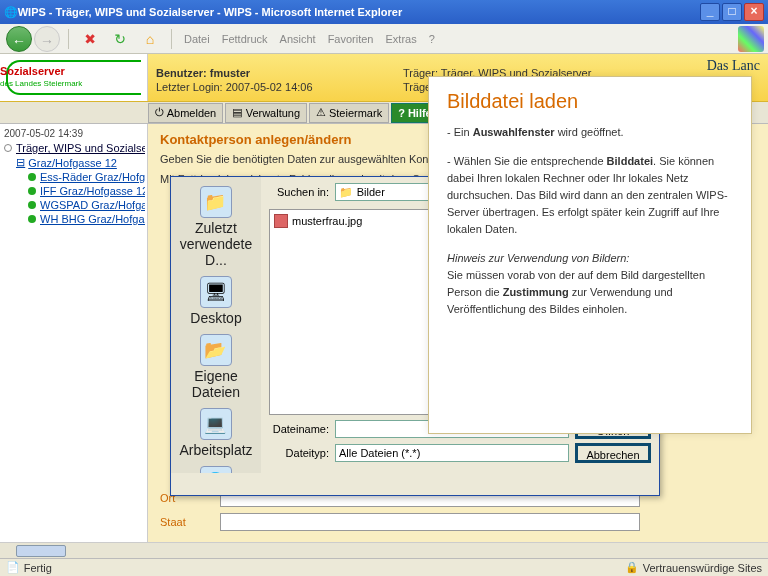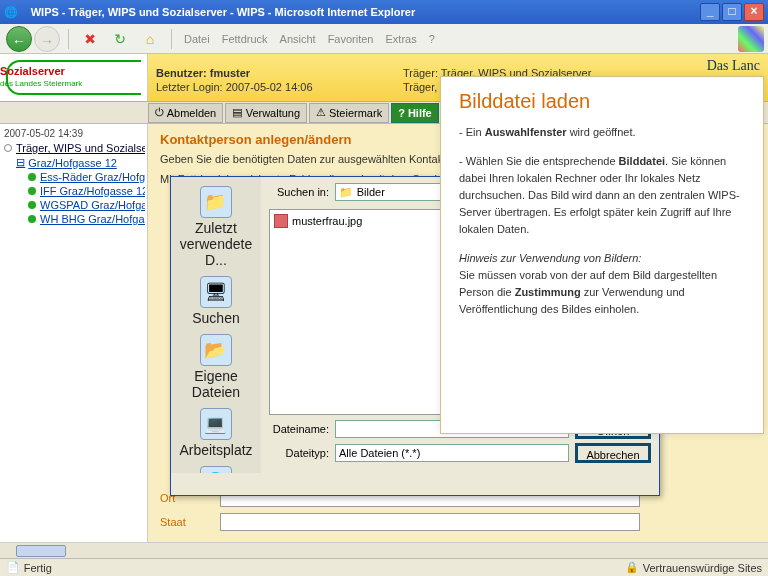--- a/index.html
+++ b/index.html
@@ -1,19 +1,19 @@
 <!DOCTYPE html>
 <html><head>
 <meta charset="utf-8">
 <style>
 * { margin: 0; padding: 0; box-sizing: border-box; font-family: Tahoma, Arial, sans-serif; font-size: 11px; }
 body { width: 768px; height: 576px; overflow: hidden; background: #ece9d8; position: relative; }
 
 .titlebar { height: 24px; background: linear-gradient(#3b77d9, #2a5fc7); display: flex; align-items: center; padding: 0 4px; color: #fff; }
-.titlebar .title { flex: 1; font-weight: bold; padding-left: 13px; }
+.titlebar .title { flex: 1; font-weight: bold; padding-left: 0; }
 .titlebar .winbtn { width: 20px; height: 18px; margin-left: 2px; background: #5b90e8; border: 1px solid #1f4aa3; border-radius: 2px; text-align: center; line-height: 14px; color: #fff; font-weight: bold; font-size: 12px; }
 .titlebar .close { background: #e8695b; border-color: #a33; }
 
 .toolbar { height: 30px; background: #f0f0ea; border-bottom: 1px solid #c5c5b8; display: flex; align-items: center; padding: 0 6px; position: relative; }
 .toolbar .navbtn { width: 26px; height: 26px; border-radius: 50%; margin-right: 2px; display: flex; align-items: center; justify-content: center; font-size: 14px; }
 .toolbar .back { background: linear-gradient(#6db96d,#3a9a3a); color:#fff; border:1px solid #2a7a2a;}
 .toolbar .fwd { background: #e8e8e0; color:#aaa; border:1px solid #ccc;}
 .toolbar .tbtn { width: 22px; height: 22px; margin: 0 4px; display:flex; align-items:center; justify-content:center; font-size:14px;}
 .toolbar .sep { width: 1px; height: 20px; background: #c5c5b8; margin: 0 6px; }
 .toolbar .menu-item { color: #888; margin: 0 6px; }
@@ -56,21 +56,21 @@
 .fd-right { flex:1; display:flex; flex-direction:column; padding:6px 8px;}
 .fd-row { display:flex; align-items:center; margin-bottom:4px; gap:6px;}
 .fd-row label { width:60px; text-align:right;}
 .fd-row .combo { flex:1; height:18px; border:1px solid #7a9; background:#fff; padding:1px 3px; display:flex; align-items:center;}
 .fd-row .folder-ico { color:#e6b84a; margin-right:4px;}
 .fd-list { flex:1; background:#fff; border:1px solid #999; margin:4px 0; padding:4px;}
 .fd-file { display:flex; align-items:center; gap:4px;}
 .fd-file .fico { width:14px; height:14px; background:#d66; border:1px solid #a44;}
 .fd-btn { width:76px; height:20px; background:#ece9d8; border:3px solid #0c4a6e; text-align:center; line-height:18px;}
 
-.help-overlay { position:absolute; right:4px; top:76px; width:324px; height:358px; background:#fff; border:1px solid #d0c088; padding:16px 18px; color:#333; line-height:17px; font-size:12px; box-shadow:0 0 8px rgba(0,0,0,.1);}
+.help-overlay { position:absolute; right:16px; top:76px; width:324px; height:358px; background:#fff; border:1px solid #d0c088; padding:16px 18px; color:#333; line-height:17px; font-size:12px; box-shadow:0 0 8px rgba(0,0,0,.1);}
 .help-overlay h1 { color:#d76a00; font-size:20px; font-weight:normal; margin-bottom:14px;}
 .help-overlay p { margin-bottom:12px;}
 .help-overlay em { font-style:italic;}
 .help-overlay b { font-weight:bold;}
 
 .statusbar { position:absolute; left:0; right:0; bottom:0; height:18px; background:#ece9d8; border-top:1px solid #bbb; display:flex; align-items:center; padding:0 6px; font-size:10px; color:#333;}
 .statusbar .spacer { flex:1;}
 .statusbar .lock { color:#d9a400; margin-right:4px;}
 .hscroll { position:absolute; left:0; right:0; bottom:18px; height:16px; background:#e8e5d4; border-top:1px solid #ccc;}
 .hscroll .thumb { position:absolute; left:16px; top:2px; width:50px; height:12px; background:#c5d6ee; border:1px solid #89a; border-radius:2px;}
@@ -191,21 +191,21 @@
 
 <div class="file-dialog">
   <div class="fd-body">
     <div class="fd-places">
       <div class="fd-place">
           <div class="picon">📁</div>
           <div class="plabel">Zuletzt verwendete D...</div>
         </div>
       <div class="fd-place">
           <div class="picon">🖥</div>
-          <div class="plabel">Suchen</div>
+          <div class="plabel">Desktop</div>
         </div>
       <div class="fd-place">
           <div class="picon">📂</div>
           <div class="plabel">Eigene Dateien</div>
         </div>
       <div class="fd-place">
           <div class="picon">💻</div>
           <div class="plabel">Arbeitsplatz</div>
         </div>
       <div class="fd-place">

